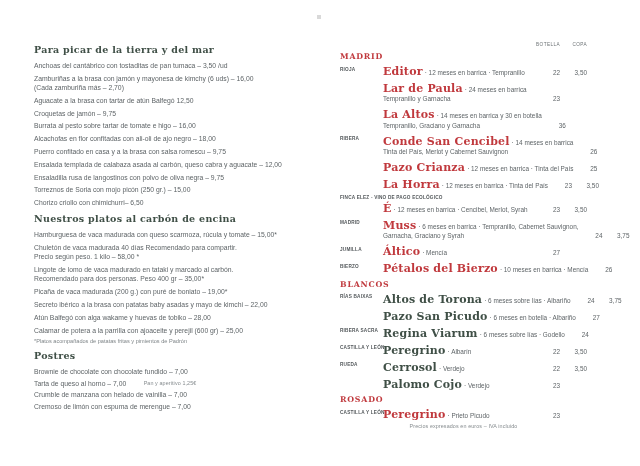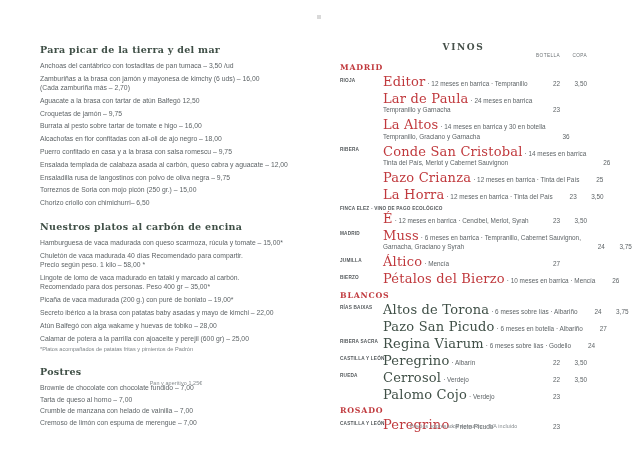--- a/index.html
+++ b/index.html
@@ -4,26 +4,26 @@
 <style>
   html,body{margin:0;padding:0;}
   body{
     width:640px;height:466px;background:#ffffff;position:relative;overflow:hidden;
     font-family:"Liberation Sans", sans-serif;
     -webkit-font-smoothing:antialiased;
   }
   .center-mark{position:absolute;left:317px;top:15px;width:4px;height:4px;background:#d9d9d9;}
 
   
-  #left-page{position:absolute;left:40px;top:44px;width:272px;}
+  #left-page{position:absolute;left:34px;top:44px;width:272px;}
   .section-title{
     font-family:"DejaVu Serif","Liberation Serif",serif;font-weight:bold;
     color:#3f4f46;font-size:9.5px;letter-spacing:0.3px;margin:0 0 6px 0;
   }
-  .menu-section + .menu-section{margin-top:14px;}
+  .menu-section + .menu-section{margin-top:6px;}
   .menu-item{margin-bottom:3.6px;}
   .menu-line{font-size:6.8px;color:#5e6467;line-height:9.2px;white-space:nowrap;}
   .footnote{font-size:5.6px;color:#7f8588;margin-top:3px;}
   #left-page .menu-section:nth-child(3) .menu-item{margin-bottom:2.2px;}
   .page-footer{
     position:absolute;width:100%;text-align:center;
     font-size:5.4px;color:#868c8f;letter-spacing:0.1px;
   }
   #left-footer{top:336px;left:0;}
 
@@ -47,21 +47,21 @@
     font-size:4.7px;font-weight:bold;color:#53585b;letter-spacing:0.2px;
     padding-top:1.6px;white-space:nowrap;
   }
   .wine-region-full{
     font-size:4.7px;font-weight:bold;color:#53585b;letter-spacing:0.2px;
     margin:2px 0 1.5px 0;white-space:nowrap;
   }
   .wine-main{overflow:visible;}
   .wine-line1{white-space:nowrap;line-height:9.4px;}
   .wine-name{
-    font-family:"DejaVu Serif","Liberation Serif",serif;font-weight:normal;font-size:13px;
+    font-family:"DejaVu Serif","Liberation Serif",serif;font-weight:bold;font-size:11px;
     letter-spacing:0.2px;
   }
   .wine-name.red{color:#c0393d;}
   .wine-name.green{color:#3f4f46;}
   .wine-desc{font-size:6.4px;color:#5e6467;margin-left:2px;}
   .wine-desc2{font-size:6.4px;color:#5e6467;line-height:9.4px;white-space:nowrap;}
   .wine-bottle,.wine-glass{
     font-size:6.4px;color:#5e6467;text-align:right;align-self:end;line-height:9.4px;
   }
   #right-footer{top:381px;left:0;}
@@ -150,21 +150,20 @@
         </div>
         <div class="menu-item">
           <div class="menu-line">Cremoso de limón con espuma de merengue – 7,00</div>
         </div>
       </div>
     </div>
   <div class="page-footer" id="left-footer">Pan y aperitivo 1,25€</div>
 </div>
 
 <div id="right-page">
-  <div class="vinos-title">VINOS</div>
   <div class="price-header">
     <span></span>
     <span></span>
     <span>BOTELLA</span>
     <span>COPA</span>
   </div>
   <div id="wine-sections">
       <div class="wine-section">
         <div class="wine-section-title">MADRID</div>
         <div class="wine-row">
@@ -189,21 +188,21 @@
           <div class="wine-main">
             <div class="wine-line1"><span class="wine-name red">La Altos</span><span class="wine-desc">· 14 meses en barrica y 30 en botella</span></div>
             <div class="wine-desc2">Tempranillo, Graciano y Garnacha</div>
           </div>
           <div class="wine-bottle">36</div>
           <div class="wine-glass"></div>
         </div>
         <div class="wine-row">
           <div class="wine-region">RIBERA</div>
           <div class="wine-main">
-            <div class="wine-line1"><span class="wine-name red">Conde San Cristobal</span><span class="wine-desc">· 14 meses en barrica</span></div>
+            <div class="wine-line1"><span class="wine-name red">Conde San Cencibel</span><span class="wine-desc">· 14 meses en barrica</span></div>
             <div class="wine-desc2">Tinta del País, Merlot y Cabernet Sauvignon</div>
           </div>
           <div class="wine-bottle">26</div>
           <div class="wine-glass"></div>
         </div>
         <div class="wine-row">
           <div class="wine-region"></div>
           <div class="wine-main">
             <div class="wine-line1"><span class="wine-name red">Pazo Crianza</span><span class="wine-desc">· 12 meses en barrica · Tinta del País</span></div>
           </div>

